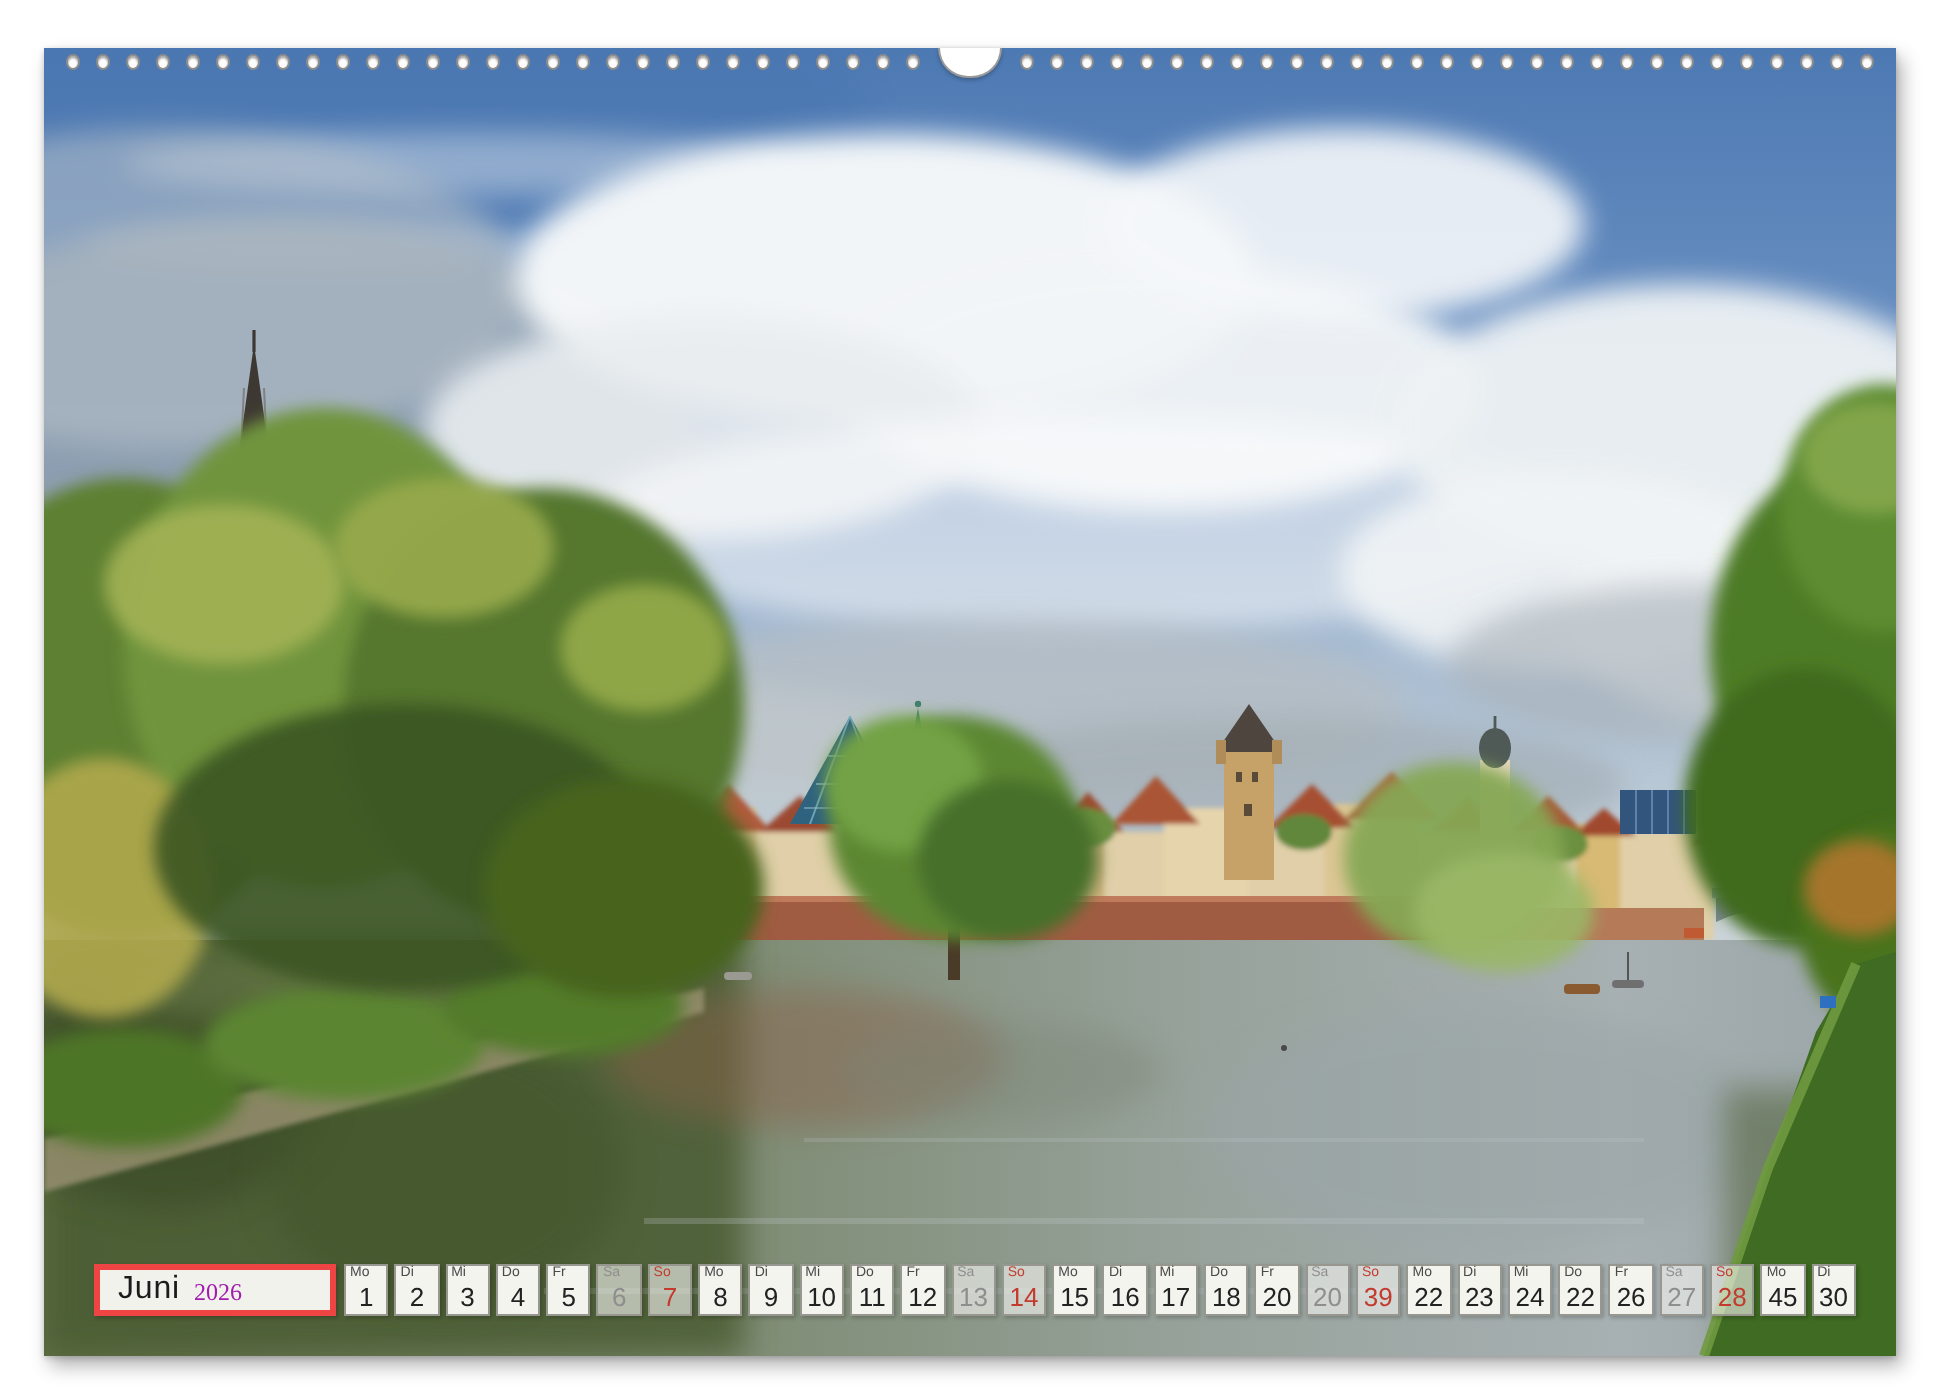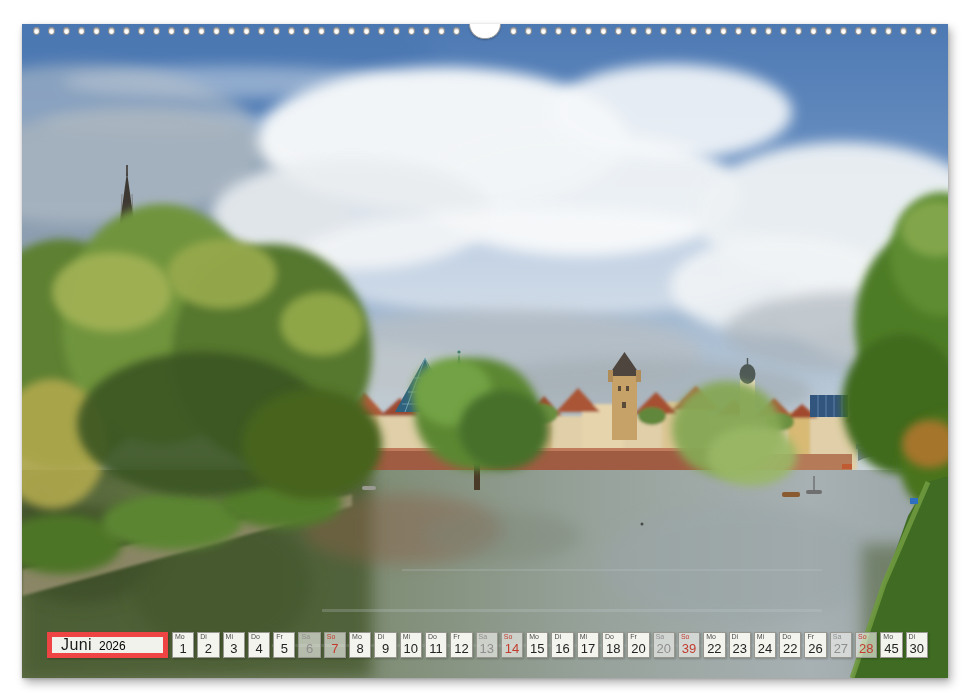--- a/index.html
+++ b/index.html
@@ -14,25 +14,25 @@
   .holes .side{flex:1;display:flex;justify-content:space-between;}
   .holes .gap{width:50px;}
   .hole{width:7px;height:8px;border-radius:50%;background:#fdfdfd;border:1px solid #8d8d8d;
         box-shadow:inset 0 1px 1px rgba(0,0,0,.35);box-sizing:border-box;}
   
   .hanger{position:absolute;top:0;left:50%;width:32px;height:15px;margin-left:-16px;background:#ffffff;
           border:1px solid #9a9a9a;border-top:none;border-radius:0 0 16px 16px;
           box-shadow:0 1px 2px rgba(0,0,0,.25);box-sizing:border-box;}
   
   .strip{position:absolute;left:25px;bottom:20px;width:881px;height:26px;display:flex;gap:4px;}
-  .month-box{width:121px;flex:0 0 121px;background:#f2f2ed;border:5px solid #ef4444;box-sizing:border-box;
+  .month-box{width:121px;flex:0 0 121px;background:#f2f2ed;border:3px solid #ef4444;box-sizing:border-box;
              display:flex;align-items:center;padding-left:9px;gap:7px;
              box-shadow:1px 1px 2px rgba(0,0,0,.25);}
   .month-box .month{font-size:16px;color:#1b1b1b;letter-spacing:.4px;}
-  .month-box .year{font-size:12px;color:#000000;padding-top:2px;}
+  .month-box .year{font-size:12px;color:#a21caf;padding-top:2px;font-family:Liberation Serif, serif;}
   .days{flex:1;display:flex;gap:3px;}
   .day{flex:1;position:relative;background:var(--cellbg,#f4f4ef);border:1px solid #97978f;
        box-sizing:border-box;box-shadow:1px 1px 2px rgba(0,0,0,.22);}
   .day .wd{position:absolute;top:0px;left:2px;font-size:7px;line-height:8px;color:#4a4a4a;}
   .day .num{position:absolute;bottom:1px;left:0;right:0;text-align:center;font-size:13px;
             color:var(--daytext,#222222);}
   .day.saturday{background:rgba(243,243,240,.62);}
   .day.saturday .wd,.day.saturday .num{color:var(--saturday,#8e8e8e);}
   .day.sunday{background:rgba(243,243,240,.62);}
   .day.sunday .wd,.day.sunday .num{color:var(--sunday,#c23b2e);}

